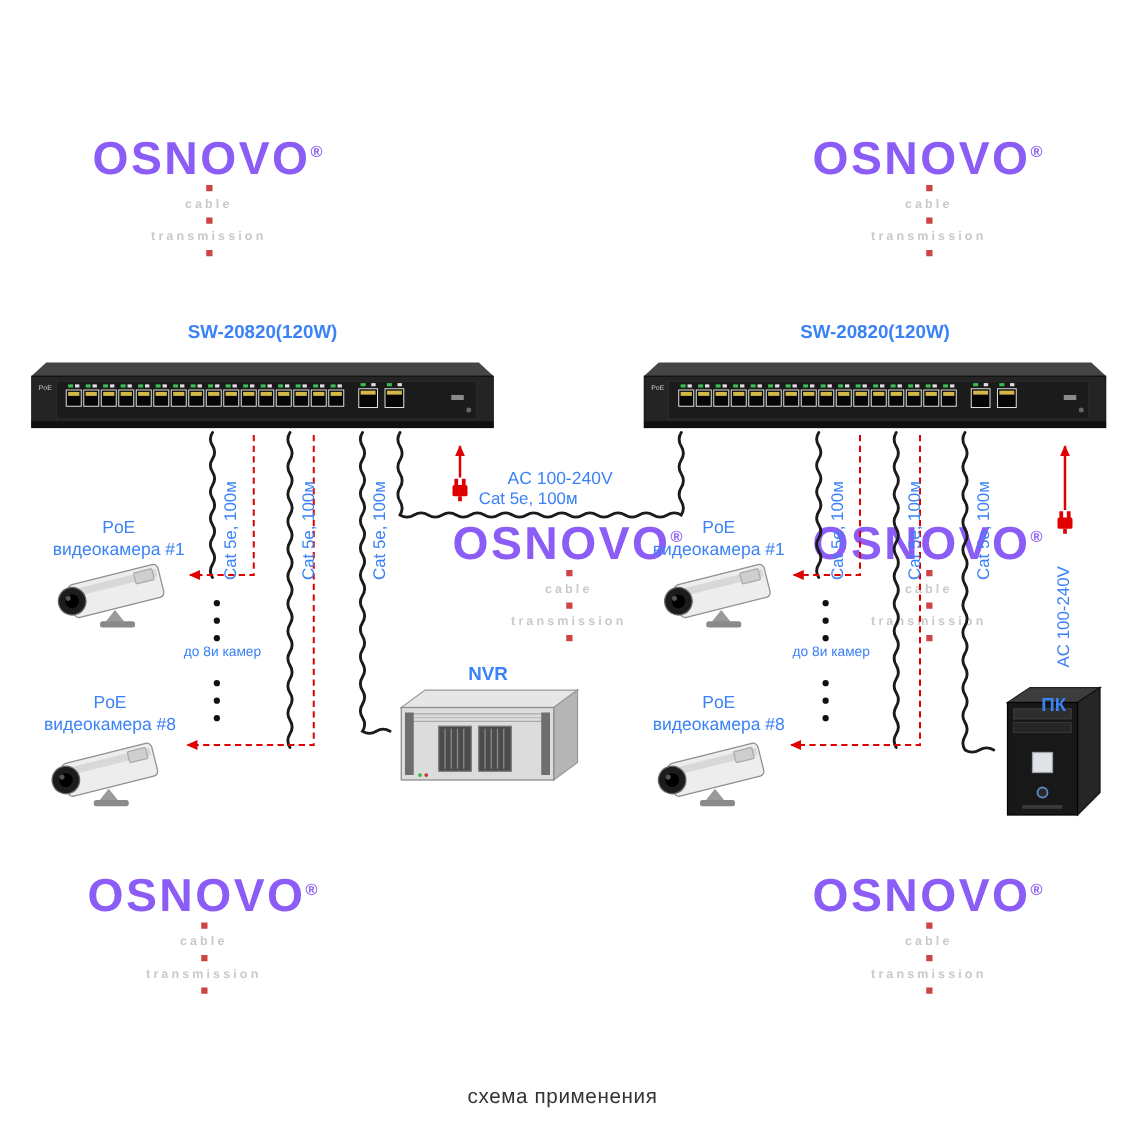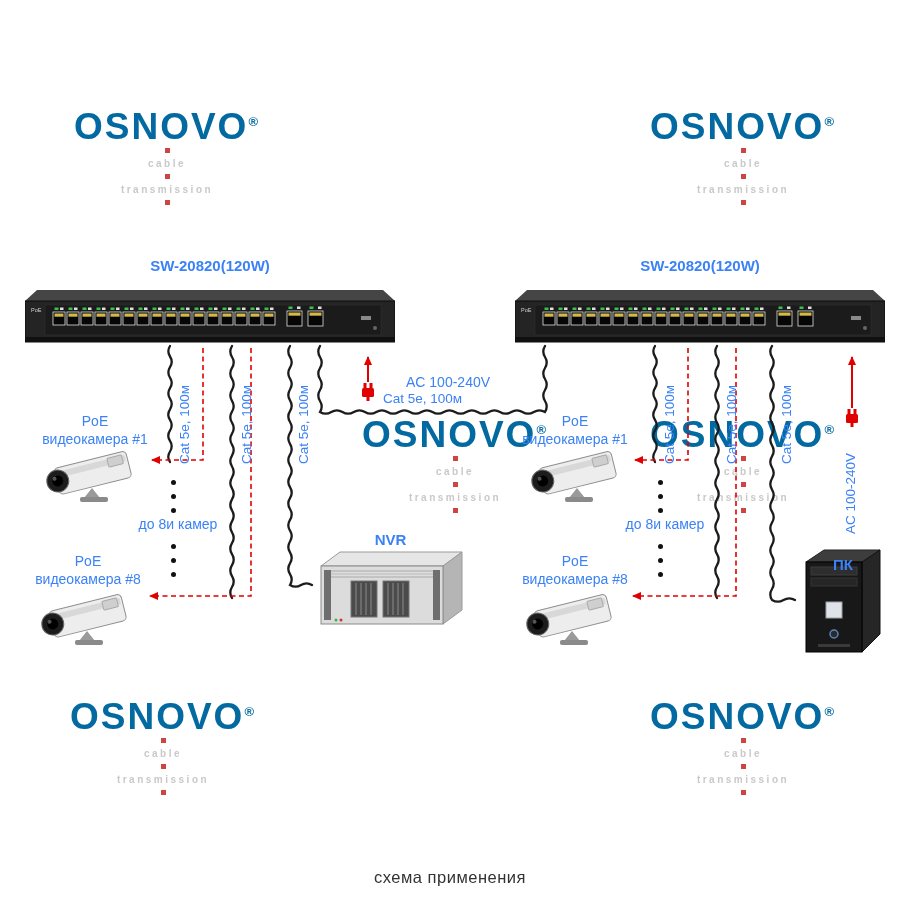--- a/index.html
+++ b/index.html
@@ -1,36 +1,36 @@
 <!DOCTYPE html>
 <html><head>
 <meta charset="utf-8">
 <style>
   html,body { margin:0; padding:0; background:#ffffff; }
   .canvas { position:relative; width:900px; height:900px; background:#fff;
             font-family:"Liberation Sans", sans-serif; overflow:hidden; }
 
   
   .watermark { position:absolute; z-index:1; width:190px; text-align:center; }
-  .wm-brand { font-weight:bold; font-size:37px; line-height:1; color:#0369a1; letter-spacing:2px; }
+  .wm-brand { font-weight:bold; font-size:37px; line-height:1; color:#8b5cf6; letter-spacing:2px; }
   .wm-brand sup { font-size:13px; vertical-align:super; }
   .wm-tag { margin-top:3px; display:flex; align-items:center; justify-content:center; gap:5px;
             font-size:10px; letter-spacing:2.5px; color:#c9c9c9; font-weight:bold;flex-direction:column; }
   .wm-sq { width:5px; height:5px; background:#cc4444; display:inline-block; }
 
   #wires { position:absolute; left:0; top:0; z-index:2; pointer-events:none; }
   .device { position:absolute; z-index:3; }
   .lbl { position:absolute; z-index:4; color:#3b82f6; }
   .switch-label { font-weight:bold; font-size:15px; text-align:center; }
   .cam-label { font-size:14px; text-align:center; line-height:1.3; }
   .vtext { writing-mode:vertical-rl; transform:rotate(180deg); font-size:13.5px; height:96px; white-space:nowrap; }
   .vtext.tall { height:106px; }
   .hlabel { font-size:13.5px; }
   .power-label { font-size:14px; }
-  .more-label { font-size:14px; text-align:center; width:106px; }
+  .more-label { font-size:11px; text-align:center; width:106px; }
   .dotcol { position:absolute; z-index:4; display:flex; flex-direction:column; gap:9px; }
   .dot { width:5px; height:5px; border-radius:50%; background:#111; }
   .caption { position:absolute; z-index:4; left:0; width:100%; text-align:center;
              font-size:16.5px; color:#333; letter-spacing:0.5px; }
   .sw-poe { font-size:5.5px; fill:#cfcfcf; }
 </style>
 </head>
 <body>
 
 <div class="canvas">

